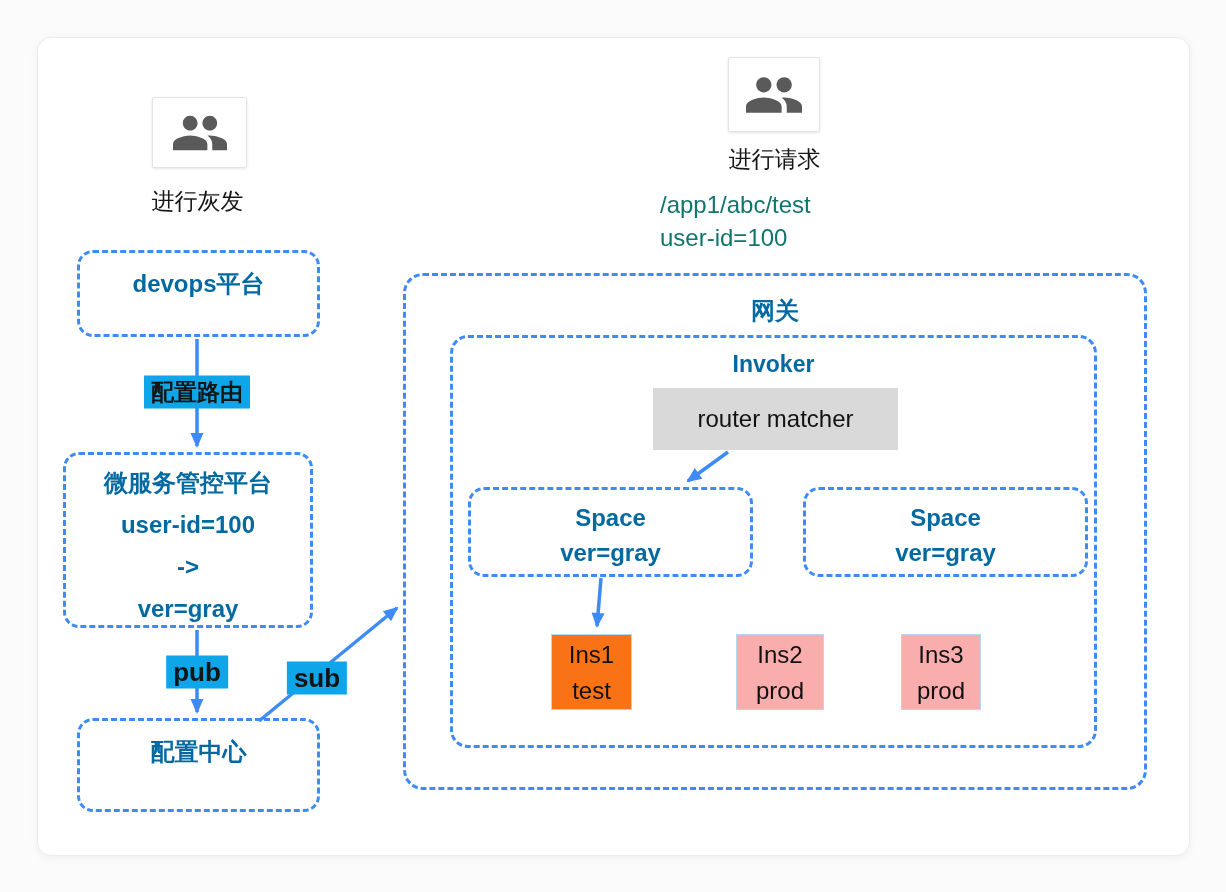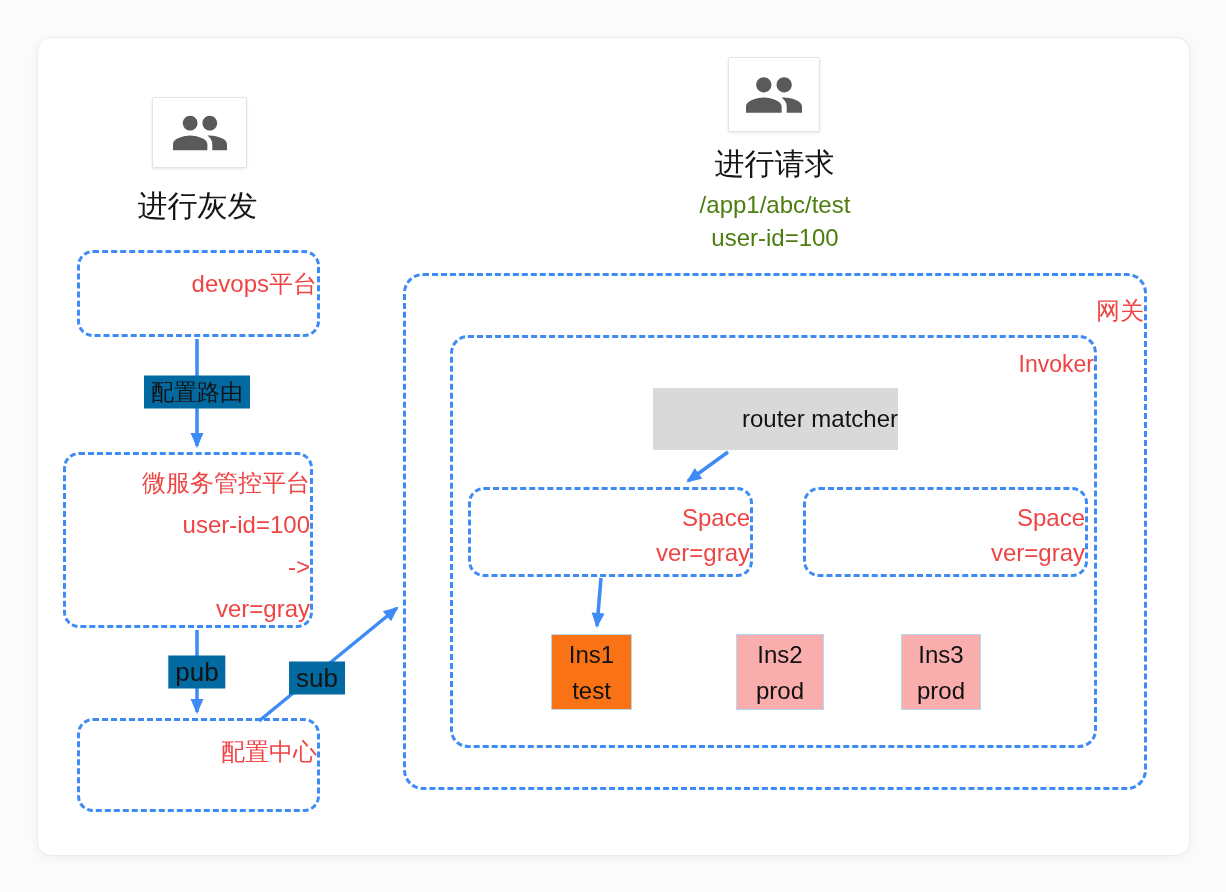--- a/index.html
+++ b/index.html
@@ -13,58 +13,58 @@
   }
 
   
   .icon-box {
     position: absolute; background: #ffffff; border: 1px solid #e4e4e4;
     box-shadow: 0 1px 3px rgba(0,0,0,0.10); border-radius: 2px;
     display: flex; align-items: center; justify-content: center; z-index: 2;
   }
   .icon-box svg { display: block; }
 
-  .actor-label { position: absolute; font-size: 30px; text-align: center; z-index: 2; color: #161616; }
-  .request-lines { position: absolute; font-size: 24px; text-align: center; line-height: 33px; z-index: 2; color: #4d7c0f; }
+  .actor-label { position: absolute; font-size: 23px; text-align: center; z-index: 2; color: #161616; }
+  .request-lines { position: absolute; font-size: 24px; line-height: 33px; z-index: 2; color: #0f766e; }
 
   
   .dashed-box {
     position: absolute; border: 3px dashed #3e8bf7; border-radius: 16px;
-    background: transparent; z-index: 2; text-align: right; color: #ef4444;
+    background: transparent; z-index: 2; text-align: center; color: #0369a1; font-weight: bold;
   }
 
   .devops      { left: 77px;  top: 250px; width: 243px; height: 87px;  font-size: 24px; padding-top: 15px; }
   .platform    { left: 63px;  top: 452px; width: 250px; height: 176px; font-size: 24px; padding-top: 7px; line-height: 42px; }
   .config-ctr  { left: 77px;  top: 718px; width: 243px; height: 94px;  font-size: 24px; padding-top: 15px; }
   .gateway     { left: 403px; top: 273px; width: 744px; height: 517px; font-size: 24px; padding-top: 19px; border-radius: 20px; }
   .invoker     { left: 450px; top: 335px; width: 647px; height: 413px; font-size: 23px; padding-top: 13px; border-radius: 18px; }
   .space-gray  { left: 468px; top: 487px; width: 285px; height: 90px;  font-size: 24px; padding-top: 10px; line-height: 35px; }
   .space-prod  { left: 803px; top: 487px; width: 285px; height: 90px;  font-size: 24px; padding-top: 10px; line-height: 35px; }
 
   .router-matcher {
     position: absolute; left: 653px; top: 388px; width: 245px; height: 62px;
-    background: #d9d9d9; z-index: 3; display: flex; align-items: center; justify-content: flex-end;
+    background: #d9d9d9; z-index: 3; display: flex; align-items: center; justify-content: center;
     font-size: 24px; color: #121212;
   }
 
   .ins-box {
     position: absolute; width: 81px; height: 76px; z-index: 3;
     text-align: center; font-size: 24px; line-height: 36px; padding-top: 2px;
     border: 1px solid #b4d8ee; color: #111;
   }
   .ins-gray { left: 551px; top: 634px; background: #f97316; }
   .ins-prod2 { left: 736px; top: 634px; width: 88px; background: #f9adad; }
   .ins-prod3 { left: 901px; top: 634px; width: 80px; background: #f9adad; }
 
   
   #arrows { position: absolute; left: 0; top: 0; width: 1226px; height: 892px; z-index: 4; pointer-events: none; }
 
   .edge-label {
-    position: absolute; z-index: 5; background: #0369a1; padding: 1px 7px;
-    transform: translate(-50%, -50%); color: #131313; white-space: nowrap;
+    position: absolute; z-index: 5; background: #0ea5e9; padding: 1px 7px;
+    transform: translate(-50%, -50%); color: #131313; white-space: nowrap; font-weight: bold;
   }
   .lbl-route { left: 197px; top: 392px; font-size: 23px; }
   .lbl-pub   { left: 197px; top: 672px; font-size: 26px; text-align: center; }
   .lbl-sub   { left: 317px; top: 678px; font-size: 26px; }
 </style>
 </head>
 <body>
 
 <div id="stage">
 

